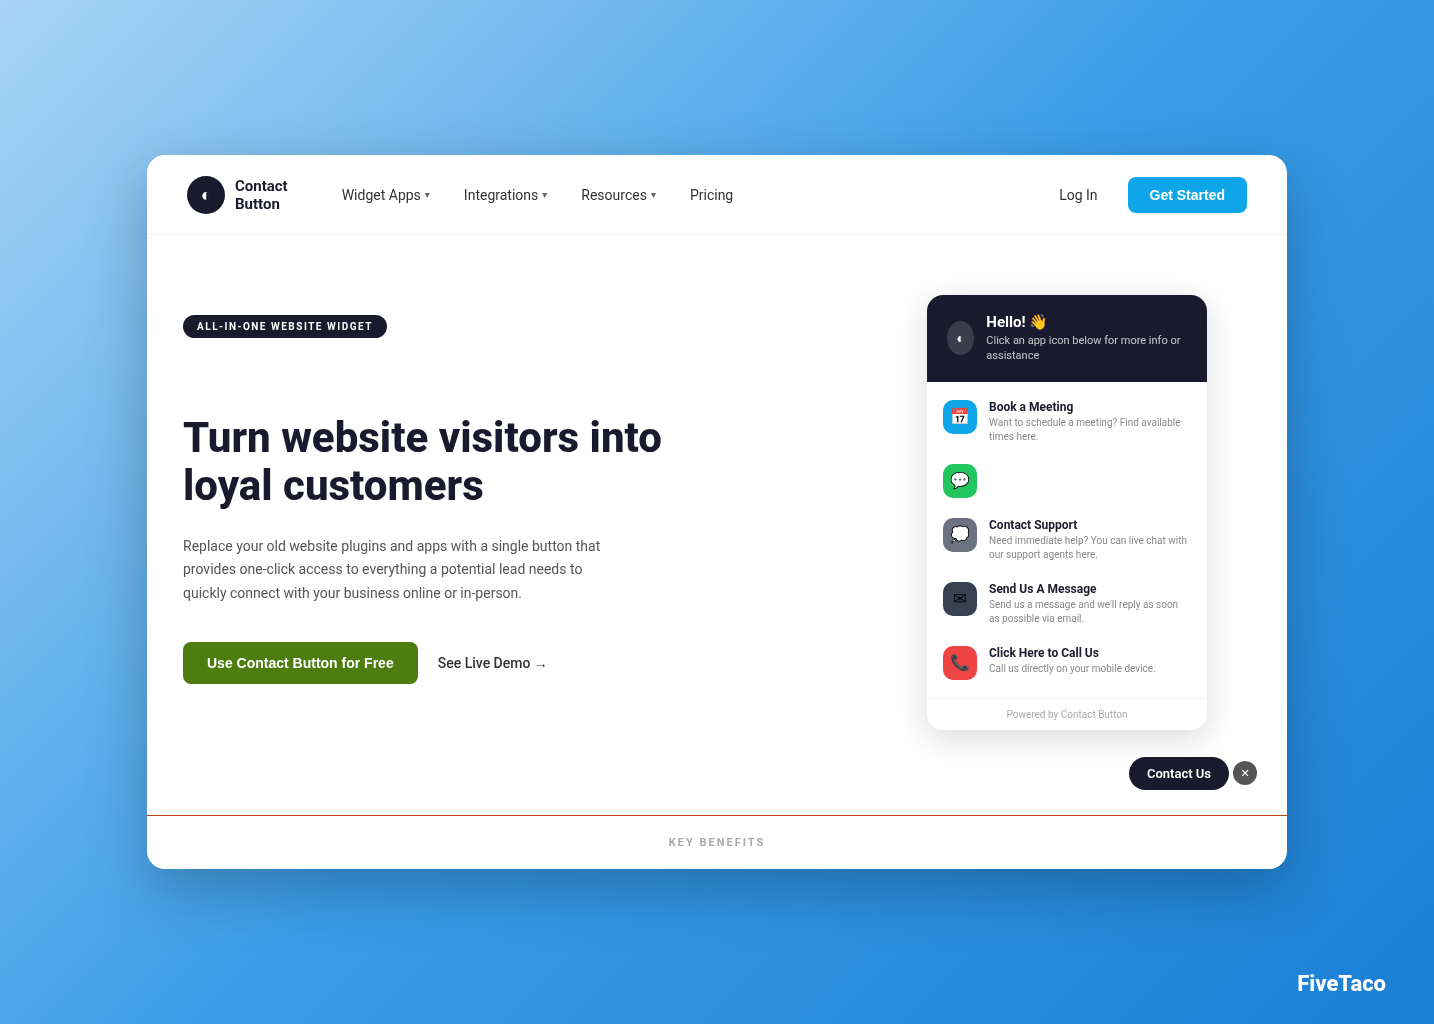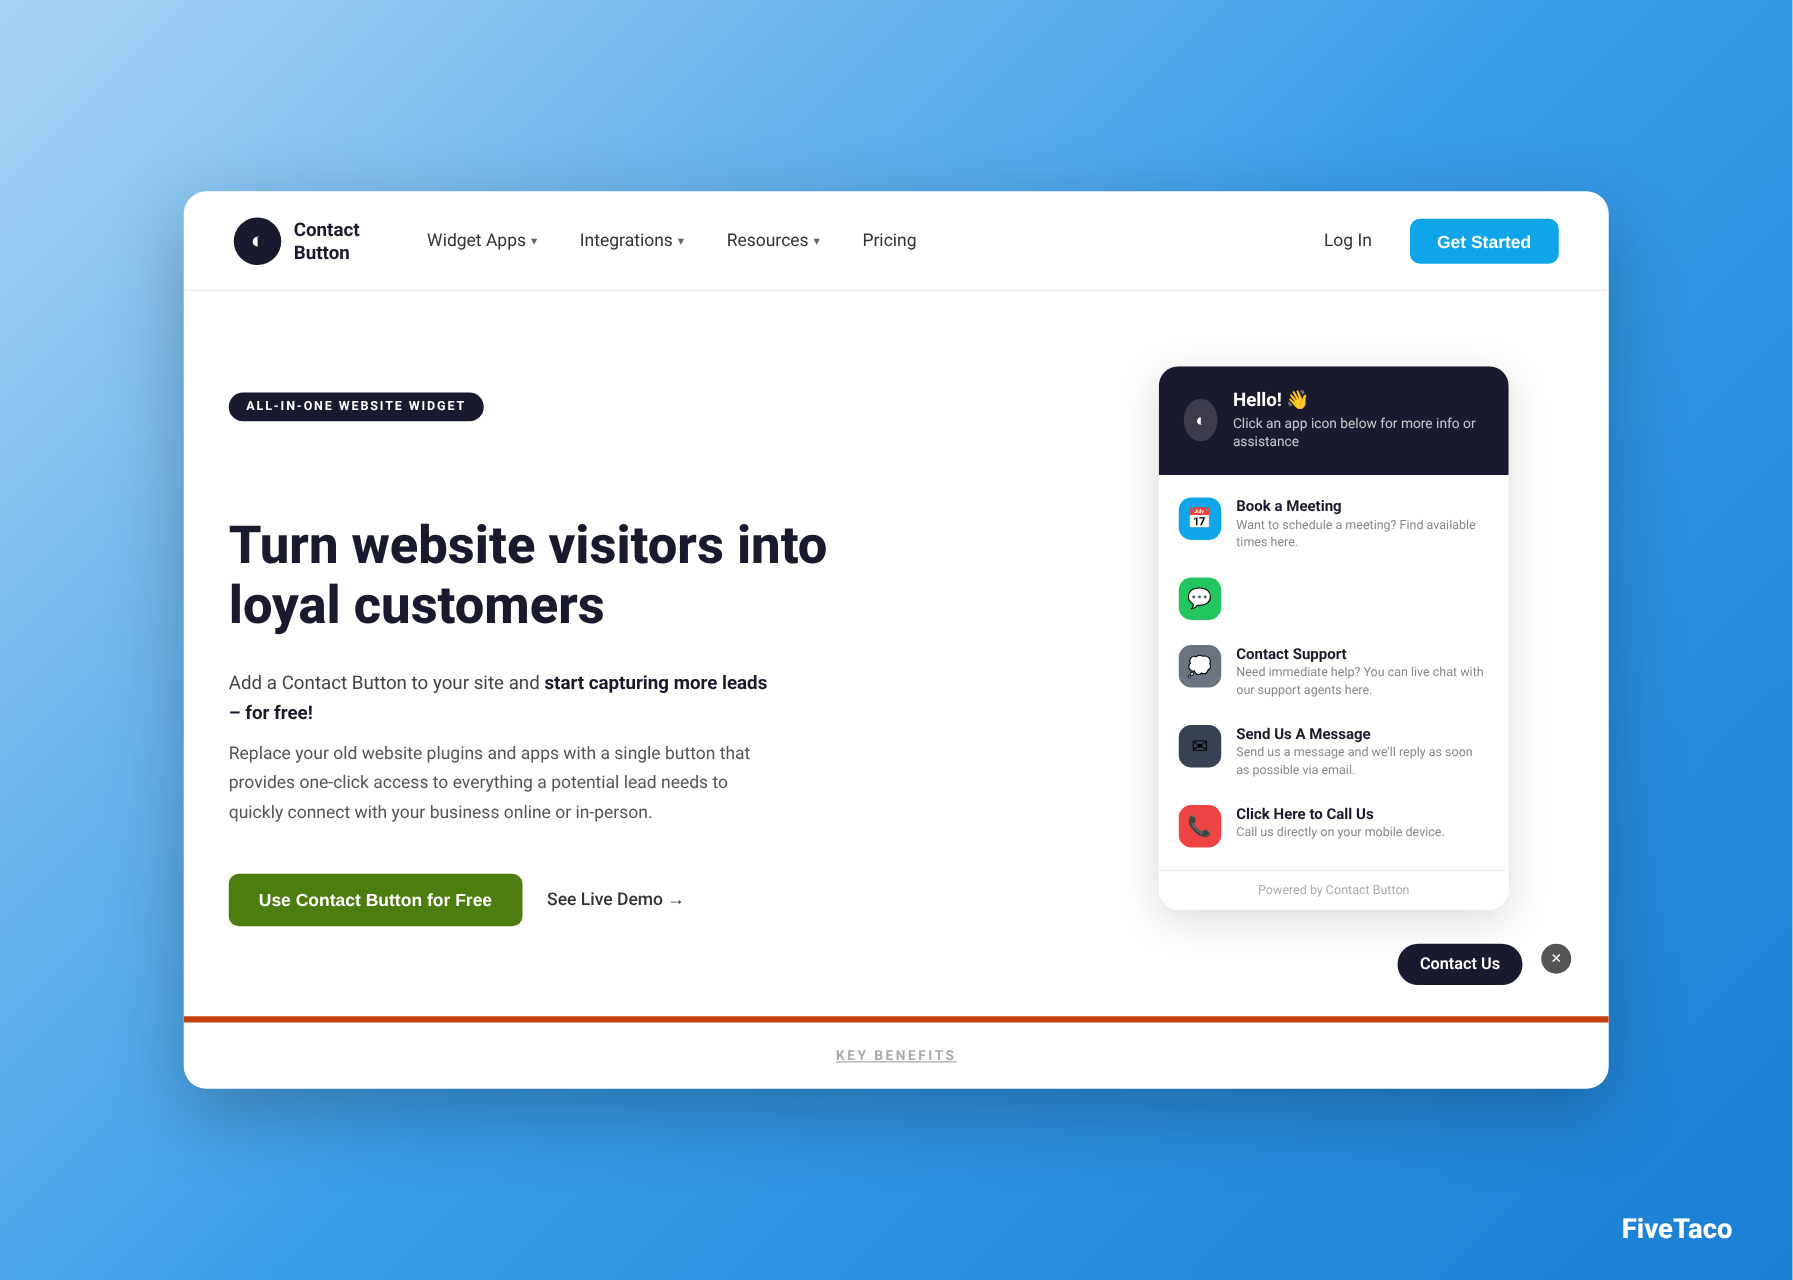--- a/index.html
+++ b/index.html
@@ -307,22 +307,21 @@
     }
     
     .key-benefits-bar {
       text-align: center;
       padding: 20px;
       font-size: 11px;
       font-weight: 700;
       letter-spacing: 2px;
       color: #aaa;
       text-transform: uppercase;
-      border-top: 5px solid #c2410c;
-      text-decoration: underline;
+      border-top: 1px solid #c2410c;
     }
     
     .fivetaco-brand {
       position: fixed;
       bottom: 28px;
       right: 48px;
       font-size: 22px;
       font-weight: 800;
       color: #0ea5e9;
     }
@@ -363,23 +362,20 @@
     <div class="nav-actions">
       <div class="btn-login">Log In</div>
       <button class="btn-get-started">Get Started</button>
     </div>
   </nav>
 
   <section class="hero">
     <div class="hero-left">
       <div class="badge">ALL-IN-ONE WEBSITE WIDGET</div>
       <h1 class="hero-title">Turn website visitors into loyal customers</h1>
-      <p class="hero-subtitle">
-        <span>Add a Contact Button to your site and </span><strong>start capturing more leads – for free!</strong>
-      </p>
       <p class="hero-desc">Replace your old website plugins and apps with a single button that provides one-click access to everything a potential lead needs to quickly connect with your business online or in-person.</p>
       <div class="hero-ctas">
         <button class="btn-primary">Use Contact Button for Free</button>
         <div class="btn-secondary">See Live Demo →</div>
       </div>
     </div>
 
     <div class="hero-right">
       <div class="widget-panel">
         <div class="widget-header">
@@ -427,21 +423,21 @@
               <div class="widget-item-title">Click Here to Call Us</div>
               <div class="widget-item-desc">Call us directly on your mobile device.</div>
             </div>
           </div>
 
         </div>
         <div class="widget-powered">Powered by Contact Button</div>
       </div>
 
       <div style="position:absolute; bottom:-60px; right:-10px; display:flex; flex-direction:column; align-items:flex-end; gap:10px;">
-        <div style="display:flex; gap:15px;">
+        <div style="display:flex; align-items:center; gap:4px;">
           <div class="float-btn-contact">
             <span>Contact Us</span>
           </div>
           <div class="float-btn-close">✕</div>
         </div>
       </div>
     </div>
   </section>
 
   <div class="key-benefits-bar">KEY BENEFITS</div>

